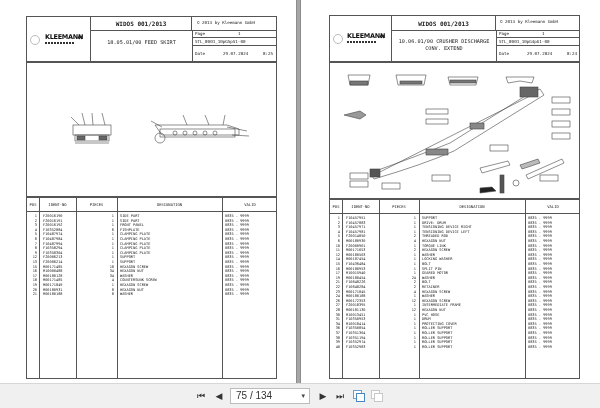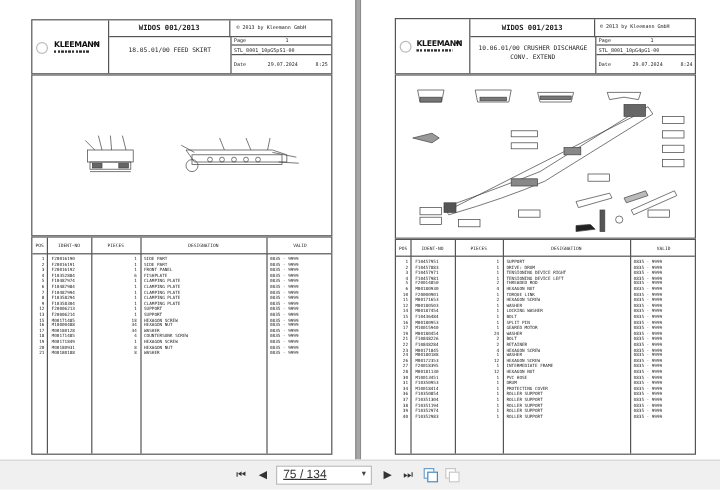--- a/index.html
+++ b/index.html
@@ -25,21 +25,21 @@
   .thead{position:absolute;left:0;right:0;top:0;border-bottom:1px solid #555;box-sizing:border-box;font-size:3.8px;color:#222;}
   .col-line{position:absolute;top:0;bottom:0;width:1px;background:#555;}
   .th{position:absolute;top:0;text-align:center;line-height:13px;}
   .tbody{position:absolute;left:0;right:0;font-size:3.6px;color:#222;}
   .tr{position:absolute;left:0;right:0;height:4.6px;line-height:4.6px;}
   .td{position:absolute;white-space:nowrap;overflow:hidden;}
   .td.pos{text-align:right;}
   .td.pcs{text-align:right;}
   .toolbar{position:absolute;left:0;top:383px;width:600px;height:25px;background:#f0f0f0;border-top:1px solid #d6d6d6;box-sizing:border-box;}
   .tb-btn{position:absolute;top:5px;height:14px;width:14px;display:flex;align-items:center;justify-content:center;font-size:9px;color:#333;font-family:"DejaVu Sans",sans-serif;cursor:pointer;}
-  .page-select{position:absolute;left:230px;top:4px;width:80px;height:16px;background:#fff;border:1px solid #bcbcbc;box-sizing:border-box;font-family:"Liberation Sans",sans-serif;font-size:10px;color:#333;line-height:14px;padding-left:5px;text-decoration:underline;}
+  .page-select{position:absolute;left:230px;top:4px;width:80px;height:16px;background:#fff;border:1px solid #bcbcbc;box-sizing:border-box;font-family:"Liberation Sans",sans-serif;font-size:10px;color:#333;line-height:14px;padding-left:5px;}
   .page-select .dd{position:absolute;right:4px;top:0;font-size:7px;color:#444;}
   .icon-doc{position:absolute;width:9px;height:9px;border:1px solid #6aa0d0;box-sizing:border-box;background:#fff;}
 </style>
 </head>
 <body>
 
 <div class="viewer">
 
   <div class="page left">
     <div class="hdr" style="left:26px;top:16px;width:251px;height:46px;">

